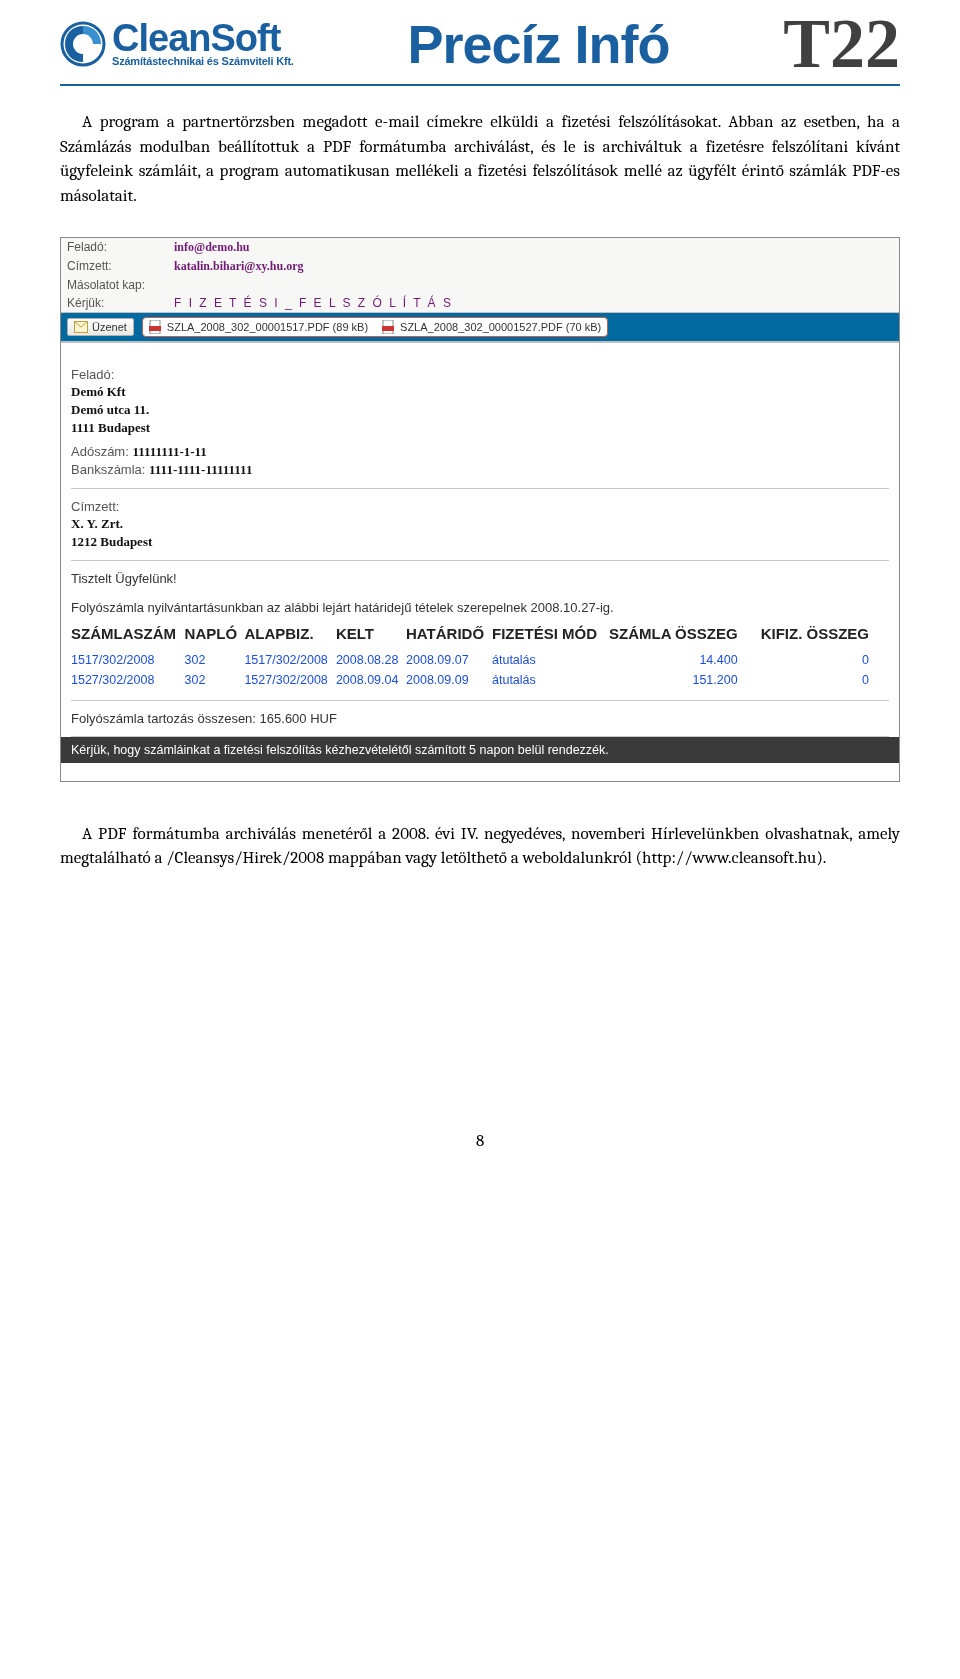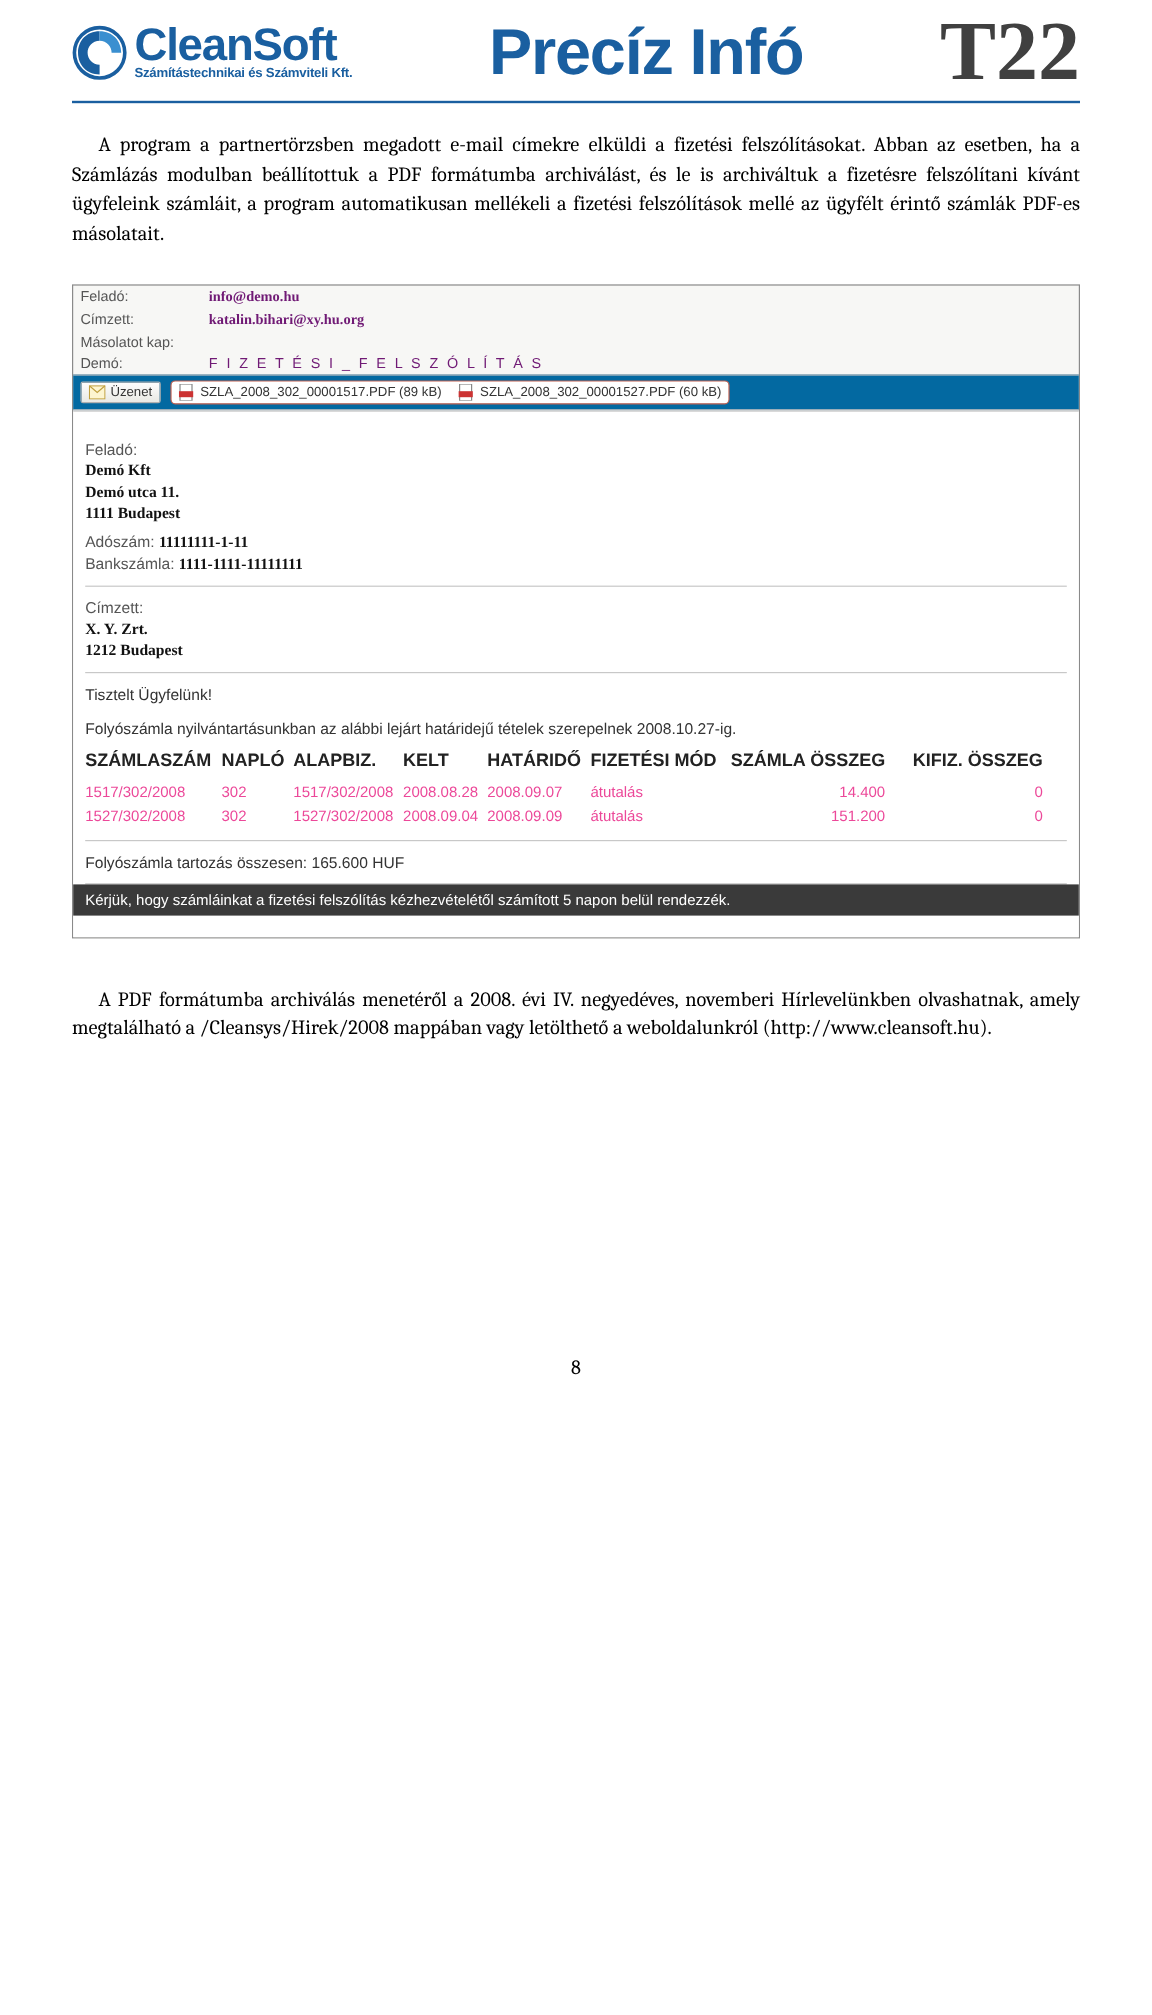--- a/index.html
+++ b/index.html
@@ -119,21 +119,21 @@
     border-top: 1px solid #c0c0c0;
     background: #fff;
     padding: 14px 10px 18px 10px;
   }
   .email-body .lbl { color: #555; font-size: 13px; margin-top:10px; }
   .email-body .strong { font-weight: bold; color: #111; font-family: Georgia, serif; font-size: 13px; }
   .email-body .line { margin: 2px 0; font-size: 13px; }
   .email-body hr { border: none; border-top: 1px solid #c8c8c8; margin: 10px 0; }
   .tbl { width: 100%; border-collapse: collapse; font-size: 12.5px; margin-top:6px; }
   .tbl th { text-align: left; font-weight: 600; color:#222; padding: 4px 6px 8px 0; font-size:15px; }
-  .tbl td { padding: 3px 6px 3px 0; color:#ec4899; }
+  .tbl td { padding: 3px 6px 3px 0; color:#1d4ed8; }
   .tbl td.ar, .tbl th.ar { text-align: right; padding-right: 20px; }
   .dark-strip {
     background: #3a3a3a;
     color: #ffffff;
     padding: 6px 10px;
     font-size: 12.5px;
     margin: 0 -10px;
   }
   .page-num {
     text-align: center;
@@ -177,21 +177,21 @@
       </tr>
       <tr>
         <td class="lbl">Címzett:</td>
         <td class="val">katalin.bihari@xy.hu.org</td>
       </tr>
       <tr>
         <td class="lbl">Másolatot kap:</td>
         <td class="val"></td>
       </tr>
       <tr>
-        <td class="lbl">Demó:</td>
+        <td class="lbl">Kérjük:</td>
         <td class="val" style="font-weight:normal; font-family:'Segoe UI',sans-serif; letter-spacing:2px;">F I Z E T É S I _ F E L S Z Ó L Í T Á S</td>
       </tr>
     </tbody>
       </table>
     <div class="attach-row">
       <span class="msg-btn">
         <span class="env-ico">
           <svg width="14" height="12" viewBox="0 0 14 12">
               <rect x="0.5" y="0.5" width="13" height="11" fill="#fdf5d0" stroke="#c0a040"></rect>
               <path d="M0.5 0.5 L7 6 L13.5 0.5" fill="none" stroke="#c0a040"></path>
@@ -209,21 +209,21 @@
             </span>
           <span>SZLA_2008_302_00001517.PDF (89 kB)</span>
         </span>
         <span class="attach-item">
           <span class="pdf-ico">
               <svg width="14" height="14" viewBox="0 0 14 14">
                 <rect x="1" y="0" width="10" height="14" fill="#fff" stroke="#888"></rect>
                 <rect x="0" y="6" width="12" height="5" fill="#c33"></rect>
               </svg>
             </span>
-          <span>SZLA_2008_302_00001527.PDF (60 kB)</span>
+          <span>SZLA_2008_302_00001527.PDF (70 kB)</span>
         </span>
       </span>
     </div>
     <div class="email-body">
       <div class="lbl">Feladó:</div>
       <div class="line strong">Demó Kft</div>
       <div class="line strong">Demó utca 11.</div>
       <div class="line strong">1111 Budapest</div>
       <div class="line" style="margin-top:8px;">
         <span class="lbl" style="display:inline">Adószám:</span>

